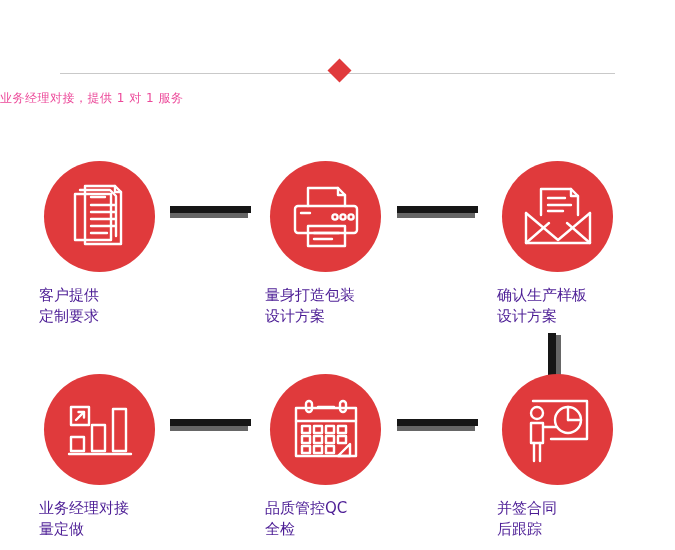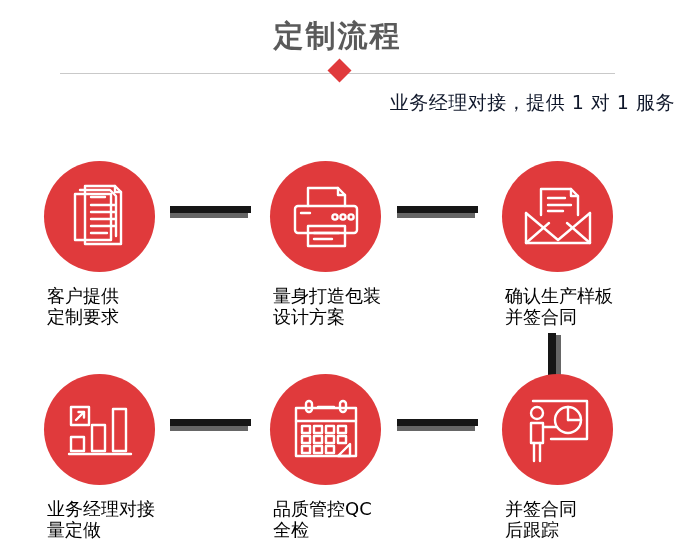--- a/index.html
+++ b/index.html
@@ -58,23 +58,23 @@
     height: 17px;
     background: #e03a3c;
     transform: rotate(45deg);
   }
 
   .header-sub {
     position: absolute;
     left: 0;
     top: 90px;
     width: 675px;
-    text-align: right;
-    font-size: 19px;
-    color: #0f172a;
+    text-align: left;
+    font-size: 12px;
+    color: #ec4899;
     letter-spacing: 0.5px;
   }
 
   
   .step {
     position: absolute;
     width: 140px;
   }
   .circle {
     position: absolute;
@@ -86,26 +86,26 @@
     background: #e03a3c;
   }
   .circle svg {
     position: absolute;
     left: 50%;
     top: 50%;
     transform: translate(-50%, -50%);
   }
   .step-label {
     position: absolute;
-    left: 18px;
+    left: 10px;
     top: 124px;
     width: 130px;
-    font-size: 18px;
+    font-size: 15px;
     line-height: 21px;
-    color: #000000;
+    color: #4c1d95;
     white-space: pre-line;
     text-align: left;
   }
 
   
   #step-1 { left: 29px;  top: 161px; }
   #step-2 { left: 255px; top: 161px; }
   #step-3 { left: 487px; top: 161px; }
   #step-4 { left: 29px;  top: 374px; }
   #step-5 { left: 255px; top: 374px; }
@@ -156,21 +156,20 @@
     height: 41px;
     background: #666666;
   }
   #conn-v-1 { left: 548px; top: 333px; }
 </style>
 </head>
 <body>
 
 <div class="page">
 
-  <div class="header-title">定制流程</div>
 
   <div class="divider-wrap">
     <div class="divider-line"></div>
   </div>
   <div class="divider-diamond"></div>
 
   <div class="header-sub">业务经理对接，提供 1 对 1 服务</div>
 
   <div class="conn-h" id="conn-h-1">
     <div class="bar"></div>
@@ -245,21 +244,21 @@
           <line x1="27" y1="20" x2="50" y2="20"></line>
           <line x1="27" y1="26" x2="42" y2="26"></line>
           <path d="M5 28 L37 55 L69 28"></path>
           <path d="M5 28 V58 H69 V28"></path>
           <path d="M5 58 L28 38"></path>
           <path d="M69 58 L46 38"></path>
         </g>
       </svg>
     </div>
     <div class="step-label">确认生产样板
-并签合同</div>
+设计方案</div>
   </div>
 
   <div class="step" id="step-4">
     <div class="circle">
       <svg width="66" height="62" viewBox="0 0 66 62">
         <g fill="none" stroke="#ffffff" stroke-width="2.4" stroke-linejoin="round" stroke-linecap="round">
           <rect x="4" y="8" width="18" height="18"></rect>
           <path d="M9 21 L17 13"></path>
           <path d="M11.5 13 H17 V18.5"></path>
           <rect x="4" y="38" width="13" height="14"></rect>

